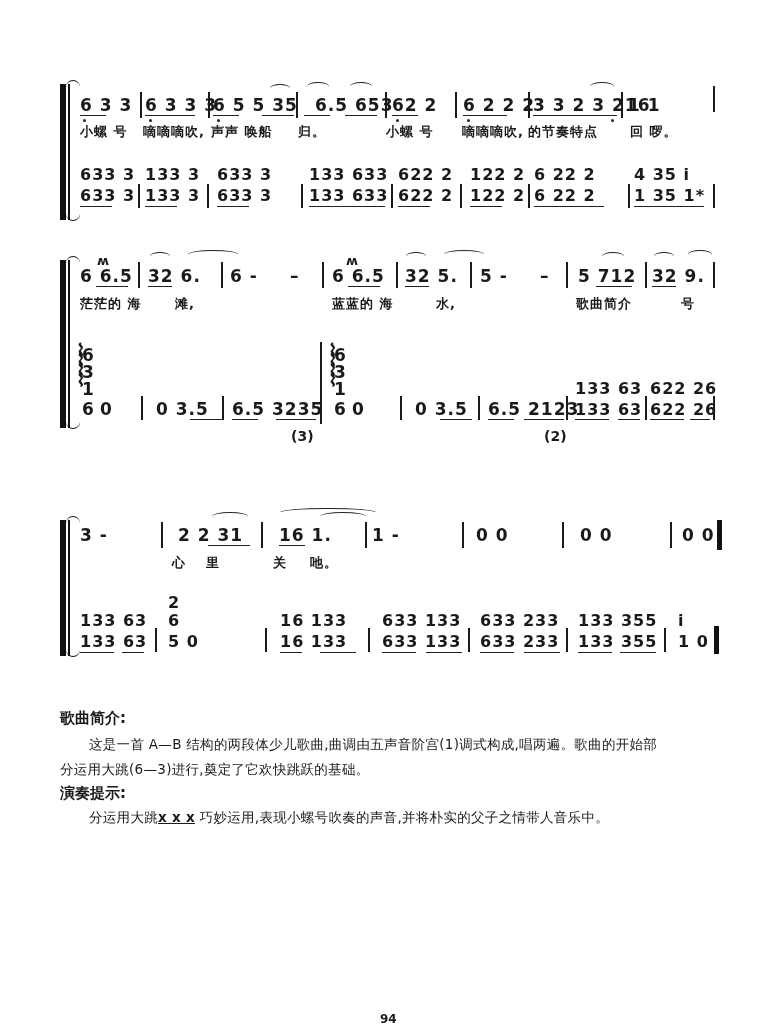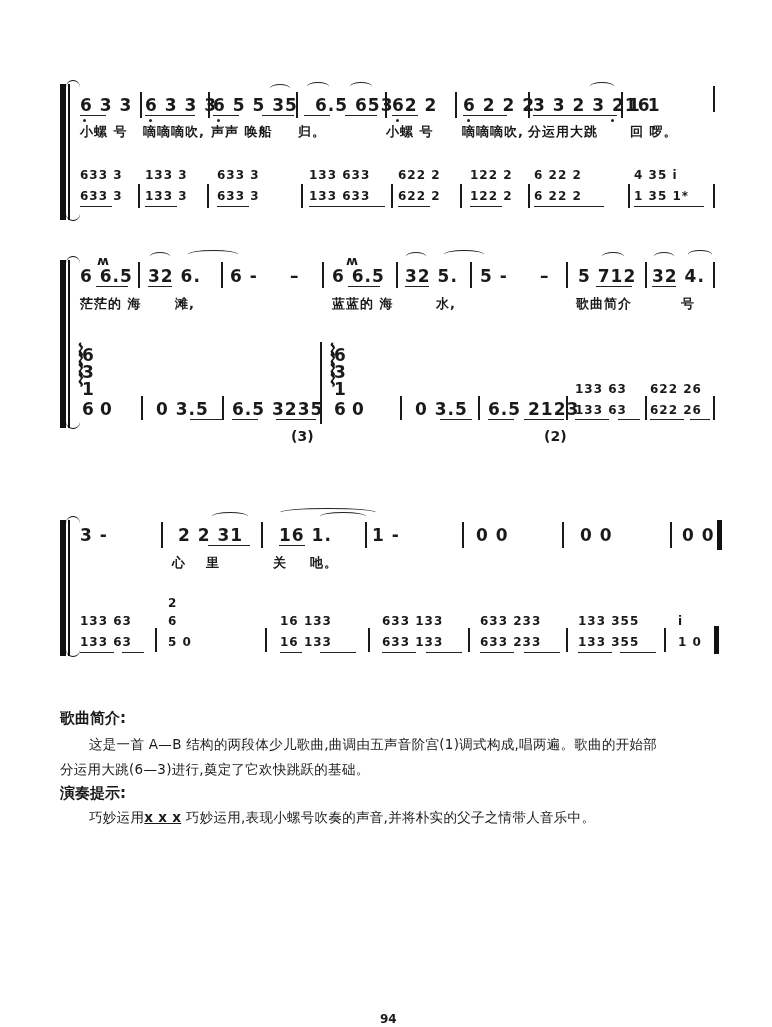--- a/index.html
+++ b/index.html
@@ -1,20 +1,20 @@
 <!DOCTYPE html>
 <html><head>
 <meta charset="utf-8">
 <style>
   html, body { margin:0; padding:0; background:#ffffff; }
   body { width:772px; height:1027px; position:relative; overflow:hidden;
          font-family:"DejaVu Sans", "Liberation Sans", sans-serif; color:#1a1a1a; }
   .abs { position:absolute; }
   .n { position:absolute; font-weight:bold; font-size:17px; line-height:18px; white-space:nowrap; letter-spacing:1px; }
-  .n.sm { font-size:12px; }
+  .n.sm { font-size:16px; }
   .ly { position:absolute; font-size:13px; line-height:15px; white-space:nowrap; font-weight:bold; letter-spacing:1px; }
   .bar { position:absolute; width:2px; background:#1a1a1a; }
   .bar.thin { width:1.5px; }
   .bracket { position:absolute; width:6px; background:#111; }
   .bracket-thin { position:absolute; width:1.5px; background:#111; }
   .bcap { position:absolute; width:14px; height:8px; border-top:1.5px solid #111; border-radius:10px 10px 0 0; }
   .bcap.bot { border-top:none; border-bottom:1.5px solid #111; border-radius:0 0 10px 10px; }
   .ul { position:absolute; height:1.3px; background:#222; }
   .dot { position:absolute; width:3px; height:3px; border-radius:50%; background:#222; }
   .slur { position:absolute; border-top:1.3px solid #222; border-radius:50% 50% 0 0; height:8px; }
@@ -70,21 +70,21 @@
   <div class="dot" style="left:396px;top:119px;"></div>
   <div class="dot" style="left:467px;top:119px;"></div>
   <div class="dot" style="left:611px;top:119px;"></div>
 
   <div class="ly" style="left:80px;top:124px;">小螺  号</div>
   <div class="ly" style="left:143px;top:124px;">嘀嘀嘀吹,</div>
   <div class="ly" style="left:211px;top:124px;">声声  唤船</div>
   <div class="ly" style="left:298px;top:124px;">归。</div>
   <div class="ly" style="left:386px;top:124px;">小螺  号</div>
   <div class="ly" style="left:462px;top:124px;">嘀嘀嘀吹,</div>
-  <div class="ly" style="left:528px;top:124px;">分运用大跳</div>
+  <div class="ly" style="left:528px;top:124px;">的节奏特点</div>
   <div class="ly" style="left:630px;top:124px;text-align:right;">回  啰。</div>
 
   <div class="n sm" style="left:80px;top:166px;">633 3</div>
   <div class="n sm" style="left:80px;top:187px;">633 3</div>
   <div class="bar thin" style="left:138px;top:184px;height:24px;"></div>
   <div class="n sm" style="left:145px;top:166px;">133 3</div>
   <div class="n sm" style="left:145px;top:187px;">133 3</div>
   <div class="bar thin" style="left:207px;top:184px;height:24px;"></div>
   <div class="n sm" style="left:217px;top:166px;">633 3</div>
   <div class="n sm" style="left:217px;top:187px;">633 3</div>
@@ -132,21 +132,21 @@
   <div class="bar thin" style="left:322px;top:262px;height:26px;"></div>
   <div class="n" style="left:332px;top:267px;">6 6.5</div>
   <div class="bar thin" style="left:396px;top:262px;height:26px;"></div>
   <div class="n" style="left:405px;top:267px;">32 5.</div>
   <div class="bar thin" style="left:470px;top:262px;height:26px;"></div>
   <div class="n" style="left:480px;top:267px;">5   -</div>
   <div class="n" style="left:540px;top:267px;">–</div>
   <div class="bar thin" style="left:566px;top:262px;height:26px;"></div>
   <div class="n" style="left:578px;top:267px;">5 712</div>
   <div class="bar thin" style="left:645px;top:262px;height:26px;"></div>
-  <div class="n" style="left:652px;top:267px;">32 4.</div>
+  <div class="n" style="left:652px;top:267px;">32 9.</div>
   <div class="bar thin" style="left:713px;top:262px;height:26px;"></div>
 
   <div class="ul" style="left:96px;top:286px;width:32px;"></div>
   <div class="ul" style="left:148px;top:286px;width:24px;"></div>
   <div class="ul" style="left:348px;top:286px;width:32px;"></div>
   <div class="ul" style="left:405px;top:286px;width:24px;"></div>
   <div class="ul" style="left:596px;top:286px;width:36px;"></div>
   <div class="ul" style="left:652px;top:286px;width:24px;"></div>
   <div class="slur" style="left:150px;top:252px;width:20px;"></div>
   <div class="slur" style="left:188px;top:250px;width:50px;"></div>
@@ -276,17 +276,17 @@
 
 <div>
   <div class="h3" style="left:60px;top:709px;">歌曲简介:</div>
   <div class="para" style="left:89px;top:733px;">这是一首 A—B 结构的两段体少儿歌曲,曲调由五声音阶宫(1)调式构成,唱两遍。歌曲的开始部</div>
   <div class="para" style="left:60px;top:758px;">分运用大跳(6—3)进行,奠定了它欢快跳跃的基础。</div>
 </div>
 
 <div>
   <div class="h3" style="left:60px;top:784px;">演奏提示:</div>
   <div class="para" style="left:89px;top:806px;">
-    <span>巧妙运用</span><span class="xn" style="font-weight:bold;">x x x</span><span> 巧妙运用,表现小螺号吹奏的声音,并将朴实的父子之情带人音乐中。</span>
+    <span>分运用大跳</span><span class="xn" style="font-weight:bold;">x x x</span><span> 巧妙运用,表现小螺号吹奏的声音,并将朴实的父子之情带人音乐中。</span>
   </div>
 </div>
 
 <div class="abs" style="left:380px;top:1012px;font-size:12px;font-weight:bold;">94</div>
 
 </body></html>

